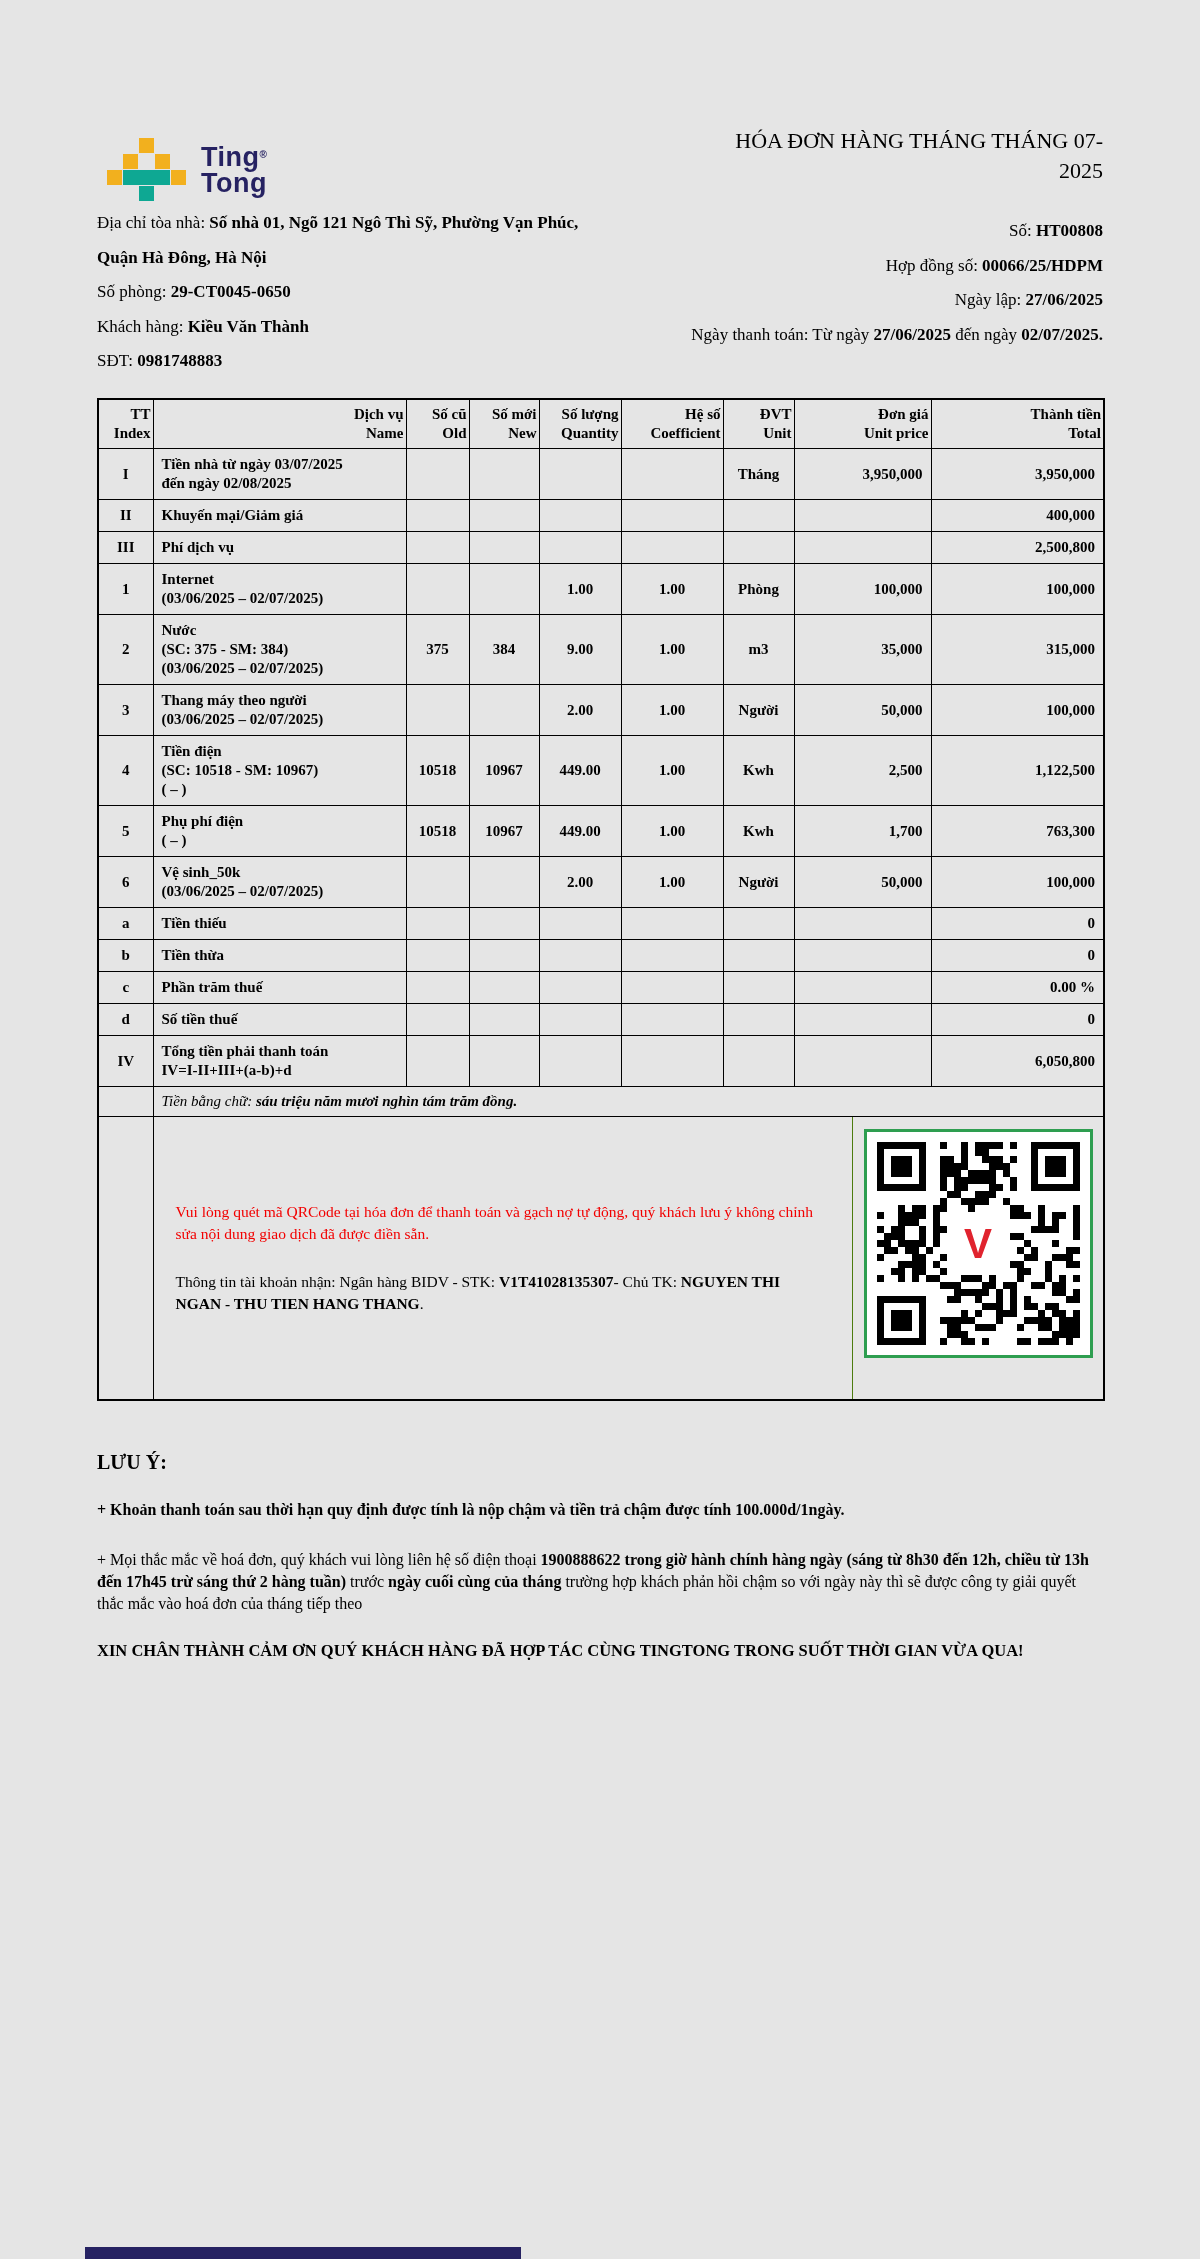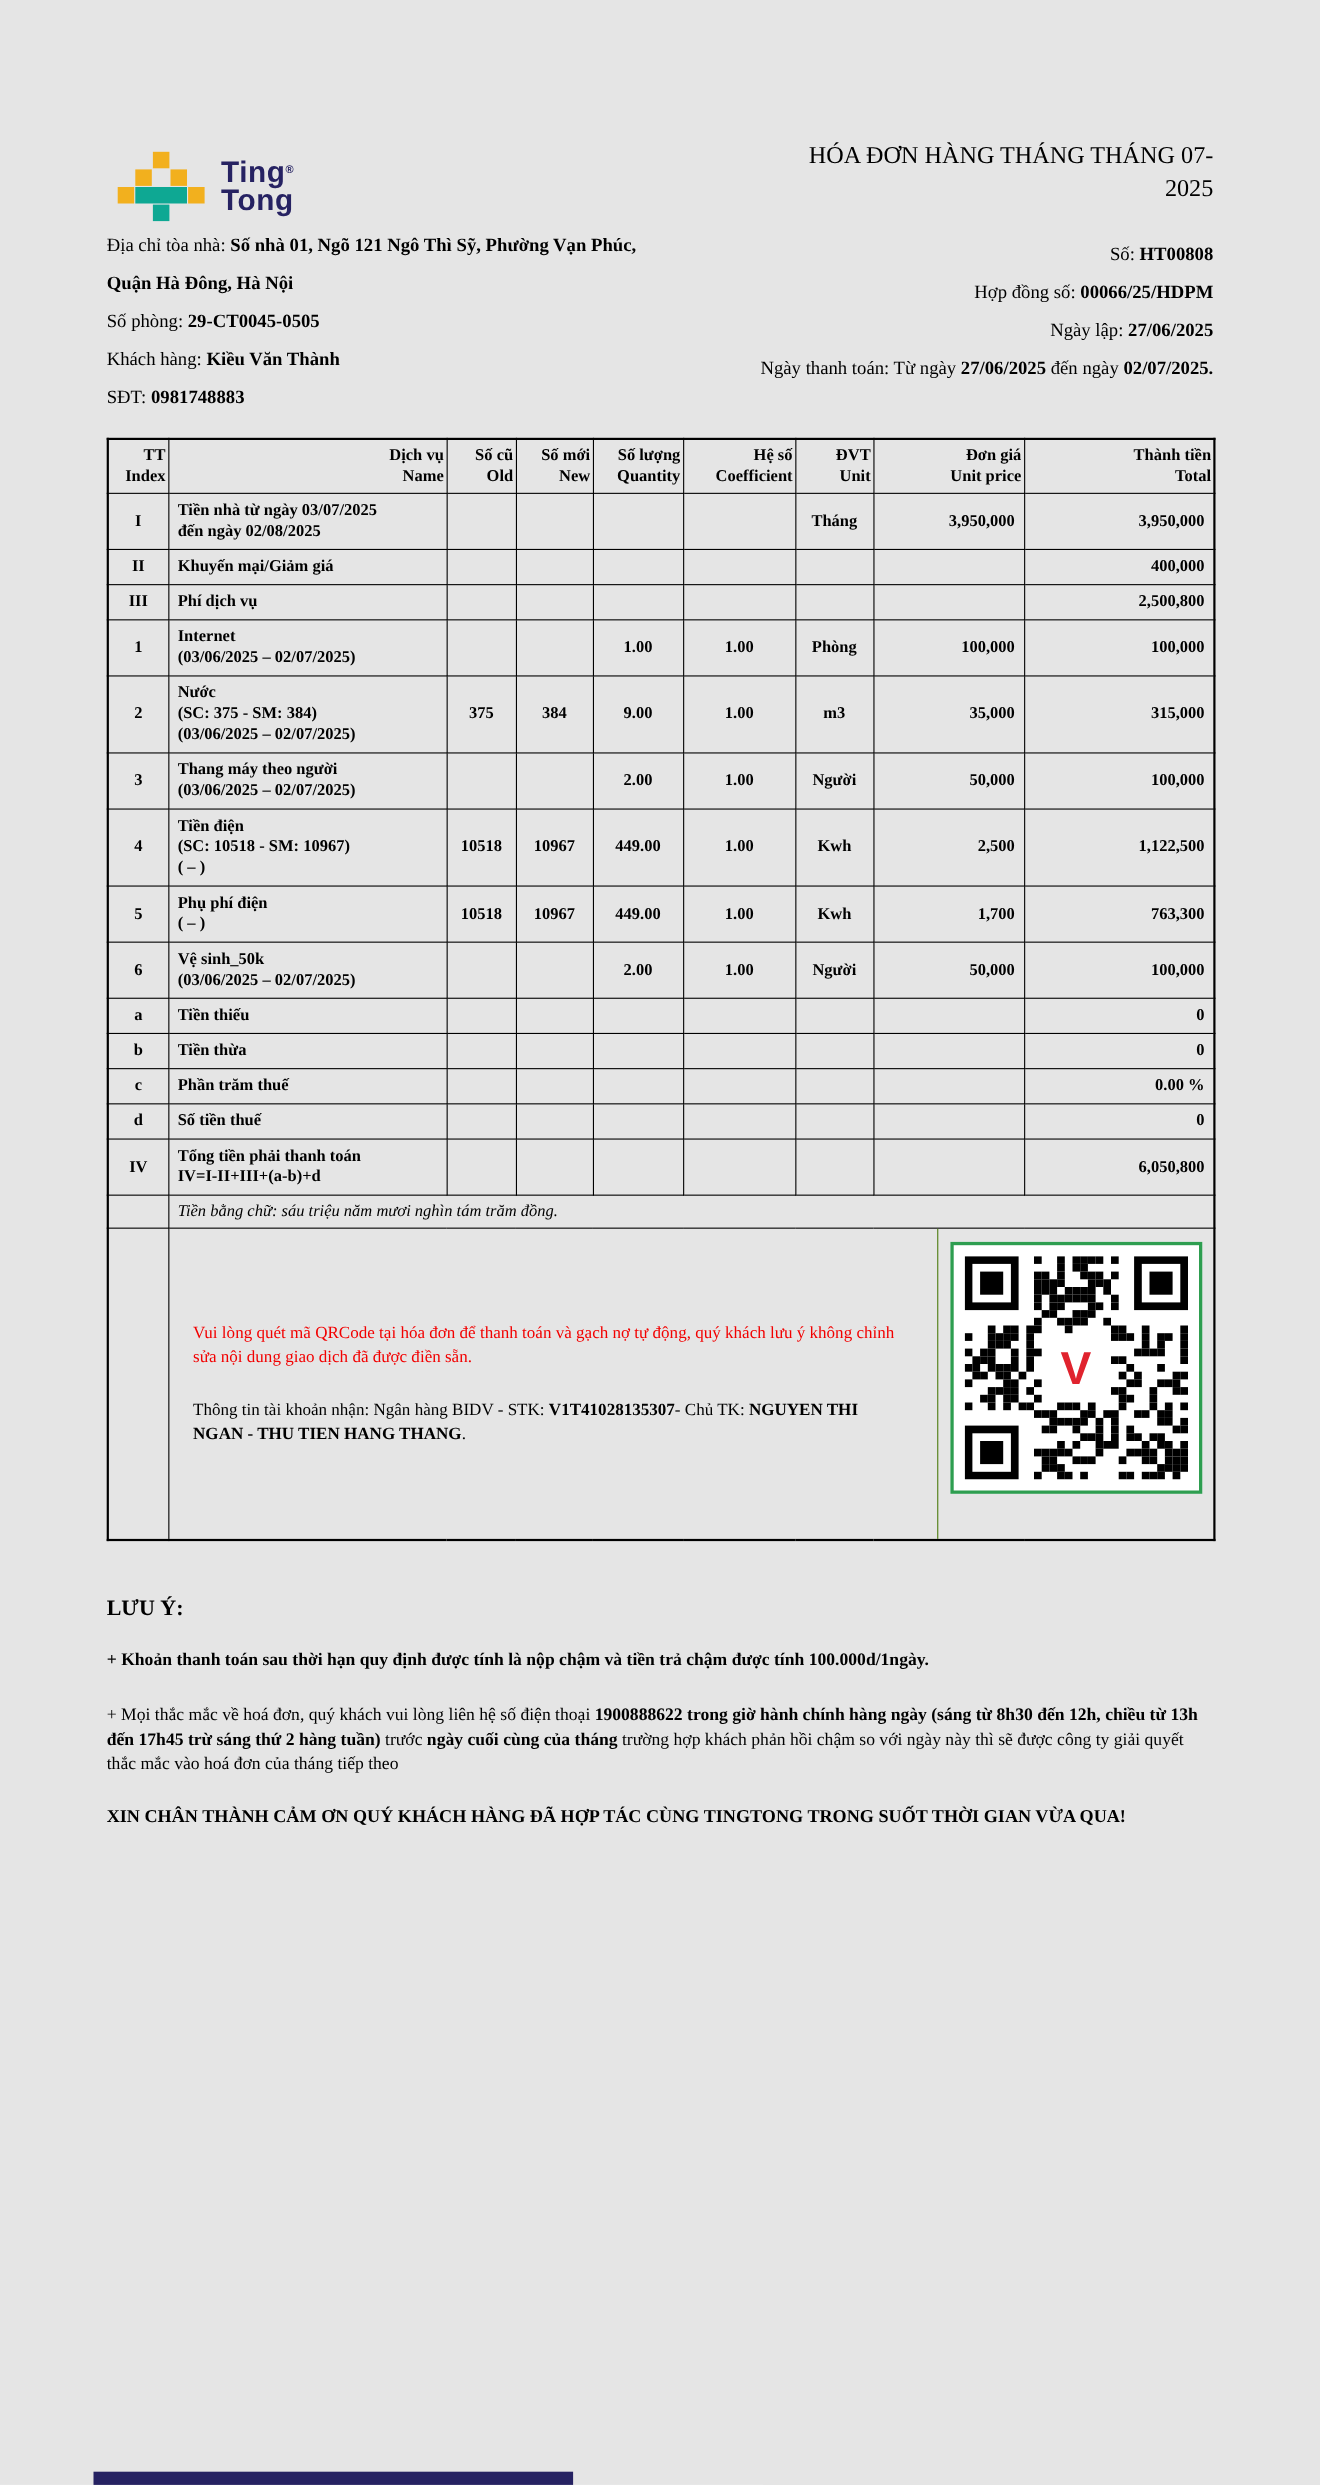--- a/index.html
+++ b/index.html
@@ -37,21 +37,21 @@
   table.invoice th, table.invoice td{border:1px solid #000;padding:6px 8px;vertical-align:middle}
   table.invoice th{text-align:right;line-height:19px;font-weight:bold;padding:5px 2px}
   td.c-index{text-align:center}
   td.c-name{text-align:left;line-height:19px}
   td.c-num{text-align:center}
   td.c-money{text-align:right}
   table.invoice td{height:23px}
 
   tr.words-row td{height:28px}
   td.words-cell{font-weight:normal;font-style:italic;padding-left:20px}
-  .words-value{font-weight:normal;font-style:italic}
+  .words-value{font-weight:bold;font-style:italic}
 
   tr.qr-row td{padding:0;height:282px}
   .qr-flex{display:flex;min-height:282px;height:100%}
   .qr-text{flex:1;border-right:1px solid #4d7c0f;padding:84px 26px 0 22px;
            font-weight:normal;font-size:15.5px;line-height:22px}
   .red-note{color:var(--alert-red);margin:0 0 26px 0}
   .account{margin:0}
   .qr-wrap{width:250px;display:flex;justify-content:center;align-items:flex-start;padding-top:12px}
   .qr-box{position:relative;width:229px;height:229px;border:3px solid var(--qr-border-green);
           background:#fff;padding:10px}
@@ -91,21 +91,21 @@
       </div>
     </div>
 
     <h1 class="doc-title">
       <div>HÓA ĐƠN HÀNG THÁNG THÁNG 07-</div>
       <div>2025</div>
     </h1>
 
     <div class="info-left">
       <div><span>Địa chỉ tòa nhà: </span><b>Số nhà 01, Ngõ 121 Ngô Thì Sỹ, Phường Vạn Phúc, Quận Hà Đông, Hà Nội</b></div>
-      <div><span>Số phòng: </span><b>29-CT0045-0505</b></div>
+      <div><span>Số phòng: </span><b>29-CT0045-0650</b></div>
       <div><span>Khách hàng: </span><b>Kiều Văn Thành</b></div>
       <div><span>SĐT: </span><b>0981748883</b></div>
     </div>
 
     <div class="info-right">
       <div><span>Số: </span><b>HT00808</b></div>
       <div><span>Hợp đồng số: </span><b>00066/25/HDPM</b></div>
       <div><span>Ngày lập: </span><b>27/06/2025</b></div>
       <div><span>Ngày thanh toán: Từ ngày </span><b>27/06/2025</b><span> đến ngày </span><b>02/07/2025.</b></div>
     </div>

